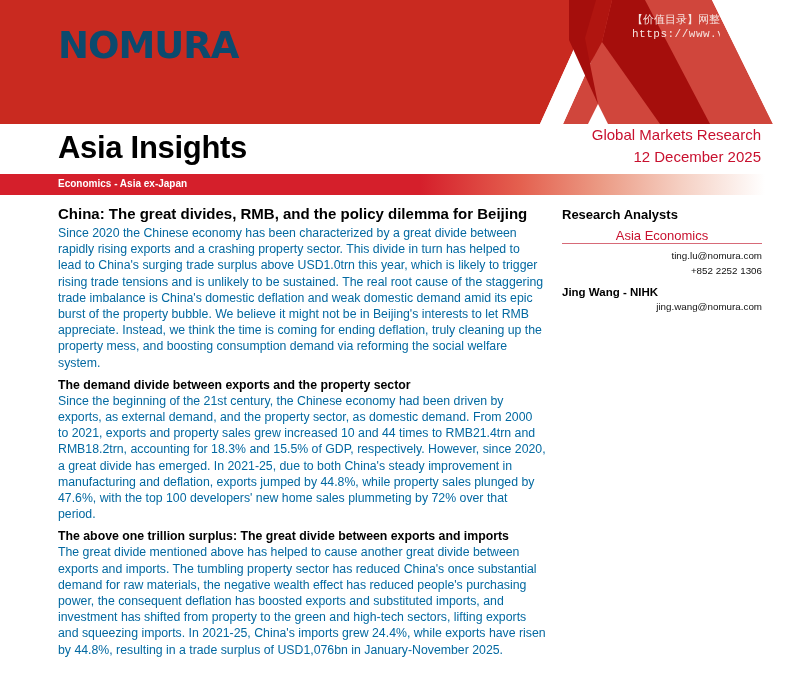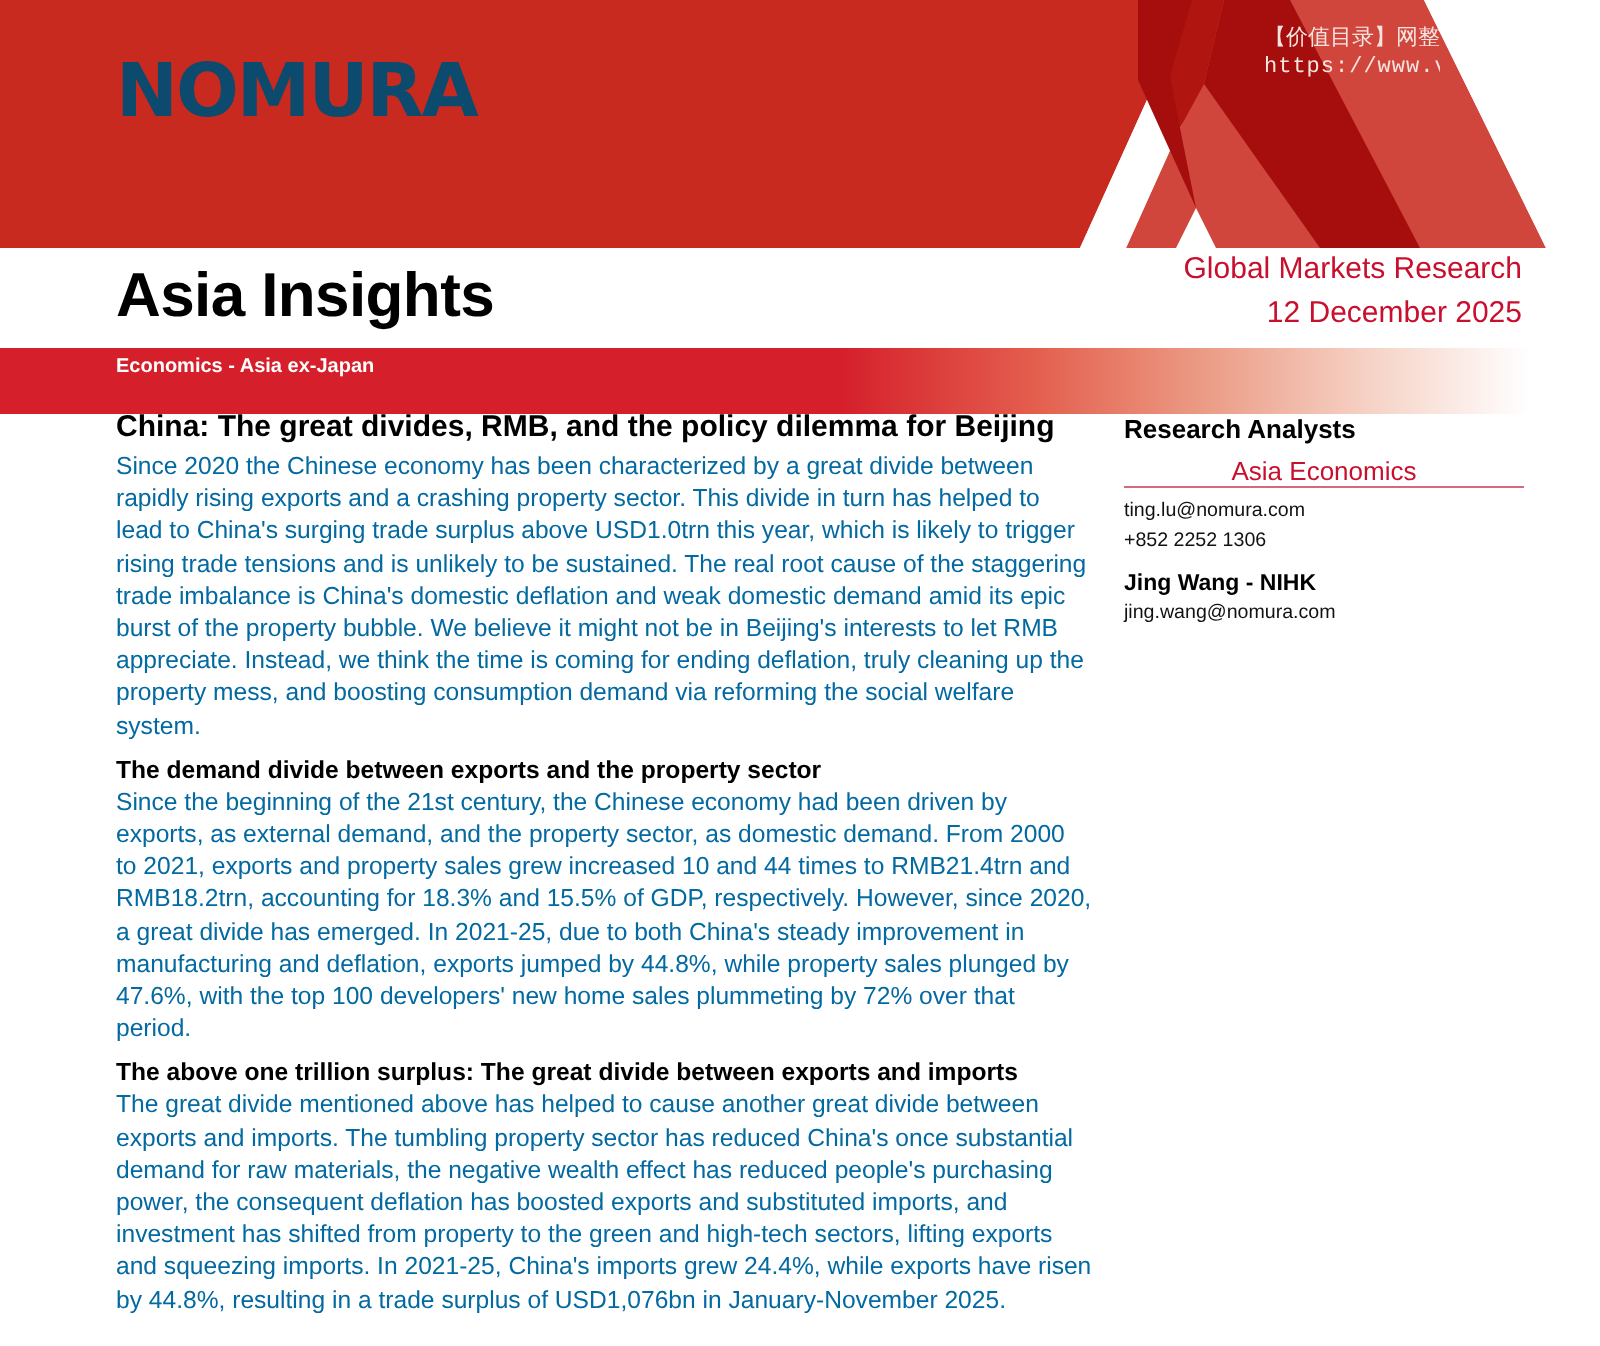--- a/index.html
+++ b/index.html
@@ -21,40 +21,40 @@
     .watermark .url { font-family: "Liberation Mono", monospace; font-size: 11px; letter-spacing: 0.5px; }
     .doc-title {
       position: absolute; left: 58px; top: 130px; font-size: 31px; font-weight: bold;
       line-height: 36px; letter-spacing: -0.3px;
     }
     .meta-right {
       position: absolute; right: 39px; top: 124px; text-align: right;
       color: #c8102e; font-size: 15px; line-height: 22px;
     }
     .section-bar {
-      position: absolute; left: 0; top: 174px; width: 800px; height: 33px;
+      position: absolute; left: 0; top: 174px; width: 800px; height: 21px;
       background: linear-gradient(to right, #d51f2b 0px, #d51f2b 420px, #e4604f 520px, #eb9a84 600px, #f5cfc2 680px, #ffffff 765px, #ffffff 800px);
     }
     .section-bar span {
       position: absolute; left: 58px; top: 4px; color: #fff; font-size: 10px;
       font-weight: bold; line-height: 12px;
     }
     .main { position: absolute; left: 58px; top: 203px; width: 488px; }
     .headline { font-size: 15px; font-weight: bold; line-height: 22px; margin: 0; }
     .para { font-size: 12.3px; line-height: 16.2px; margin: 0; color: #0369a1; }
     .subhead { font-size: 12.3px; font-weight: bold; line-height: 16px; margin: 6px 0 0 0; }
     .aside { position: absolute; left: 562px; top: 206px; width: 200px; }
     .aside h3 { margin: 0; font-size: 13px; font-weight: bold; line-height: 17px; }
     .aside .team {
       margin-top: 5px; color: #c8102e; font-size: 13px; line-height: 15px;
       border-bottom: 1px solid #d76a78; padding-bottom: 0px; text-align: center;
     }
     .analyst { margin-top: 4px; }
     .analyst .name { font-size: 11.5px; font-weight: bold; line-height: 14px; }
-    .analyst .contact { font-size: 9.8px; line-height: 15px; color: #111; }
+    .analyst .contact { font-size: 9.8px; line-height: 15px; color: #111; text-align: right; }
     .analyst + .analyst { margin-top: 7px; }
   </style>
 </head>
 <body>
 
 <div class="banner">
   <svg width="800" height="124" viewBox="0 0 800 124">
 
     <polygon points="0,0 578,0 578,40 540,124 0,124" fill="#c92a20"></polygon>
 

